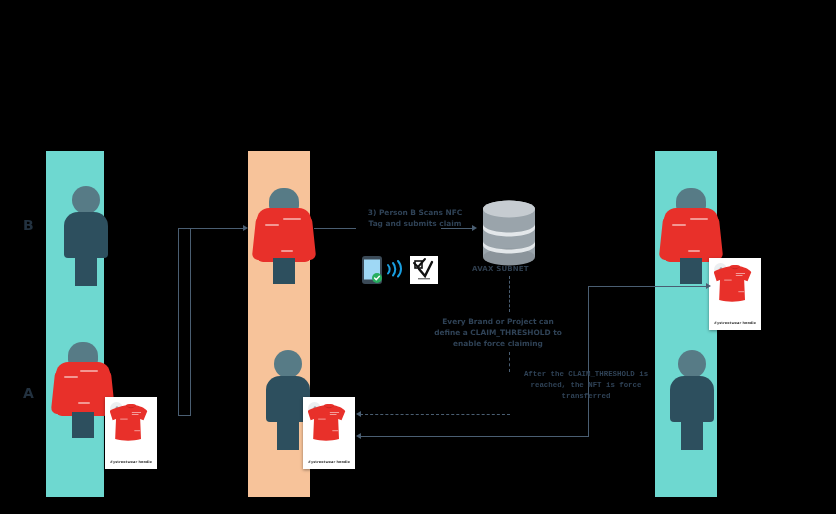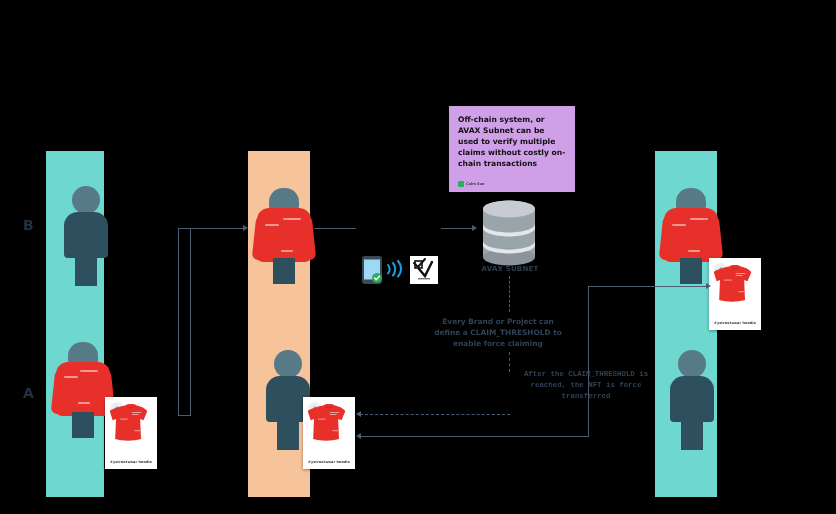--- a/index.html
+++ b/index.html
@@ -64,21 +64,21 @@
   
   #note{position:absolute;left:449px;top:106px;width:126px;height:86px;
       background:#cf9fe8;padding:8px 9px;box-sizing:border-box;}
   #note .txt{color:#111;font-size:7.6px;line-height:11px;font-weight:bold;}
   #note .credit{position:absolute;left:9px;bottom:5px;display:flex;align-items:center;gap:2px;}
   #note .credit .ic{width:6px;height:6px;background:#27ae60;border-radius:1px;}
   #note .credit .nm{font-size:3.6px;color:#444;font-weight:bold;}
 
   
   #db{position:absolute;left:481px;top:200px;width:56px;height:66px;}
-  #dbcap{position:absolute;left:472px;top:265px;width:76px;text-align:center;
+  #dbcap{position:absolute;left:472px;top:265px;width:76px;text-align:left;
       color:#2f3e4e;font-weight:bold;font-size:7px;letter-spacing:.2px;}
 
   
   #icon-phone{position:absolute;left:362px;top:256px;width:20px;height:28px;}
   #icon-nfc{position:absolute;left:386px;top:260px;width:16px;height:18px;}
   #icon-check{position:absolute;left:410px;top:256px;width:28px;height:28px;background:#fff;}
 
   
   .ann{position:absolute;text-align:center;font-weight:bold;font-size:7.4px;
        line-height:11px;color:#2f4256;}
@@ -213,27 +213,20 @@
         <path d="M38 8c3 9 21 9 24 0-3 6-21 6-24 0z" fill="#c92620"></path>
         <rect x="52" y="24" width="22" height="2" fill="#f7b3b0"></rect>
           <rect x="52" y="29" width="16" height="2" fill="#f7b3b0"></rect>
         <rect x="24" y="40" width="18" height="2" fill="#f7b3b0"></rect>
           <rect x="58" y="68" width="14" height="2" fill="#f7b3b0"></rect>
       </svg>
     </div>
     <div class="cap">#ystreetwear hoodie 01</div>
   </div>
 
-  <div id="note">
-    <div class="txt">Off-chain system, or AVAX Subnet can be used to verify multiple claims without costly on-chain transactions</div>
-    <div class="credit">
-      <div class="ic"></div>
-      <div class="nm">Calm Exe</div>
-    </div>
-  </div>
 
   <div id="db">
     <svg viewBox="0 0 56 66" width="56" height="66">
       <ellipse cx="28" cy="9" rx="26" ry="8.5" fill="#b9c0c6"></ellipse>
       <rect x="2" y="9" width="52" height="48" fill="#9aa4ab"></rect>
       <ellipse cx="28" cy="57" rx="26" ry="8.5" fill="#8b949b"></ellipse>
       <ellipse cx="28" cy="9" rx="26" ry="8.5" fill="#c6ccd1"></ellipse>
       <path d="M2 24c0 4.7 11.6 8.5 26 8.5S54 28.7 54 24v4c0 4.7-11.6 8.5-26 8.5S2 32.7 2 28z" fill="#e3e7ea"></path>
       <path d="M2 41c0 4.7 11.6 8.5 26 8.5S54 45.7 54 41v4c0 4.7-11.6 8.5-26 8.5S2 49.7 2 45z" fill="#e3e7ea"></path>
     </svg>
@@ -281,16 +274,17 @@
   <div class="ln h" style="left:588px;top:286px;width:120px;"></div>
   <div class="arrow right" style="left:706px;top:283px;"></div>
   <div class="ln h" style="left:360px;top:436px;width:229px;"></div>
   <div class="arrow left" style="left:356px;top:433px;"></div>
 
   <div class="dash-h" style="left:360px;top:414px;width:150px;"></div>
   <div class="arrow left" style="left:356px;top:411px;"></div>
 
   <div class="ln v" style="left:190px;top:228px;height:188px;"></div>
 
+  <div class="ann" id="ann-scan">3) Person B Scans NFC Tag and submits claim</div>
   <div class="ann" id="ann-thresh">Every Brand or Project can define a CLAIM_THRESHOLD to enable force claiming</div>
   <div class="ann" id="ann-force">After the CLAIM_THRESHOLD is reached, the NFT is force transferred</div>
 
 </div>
 
 </body></html>

